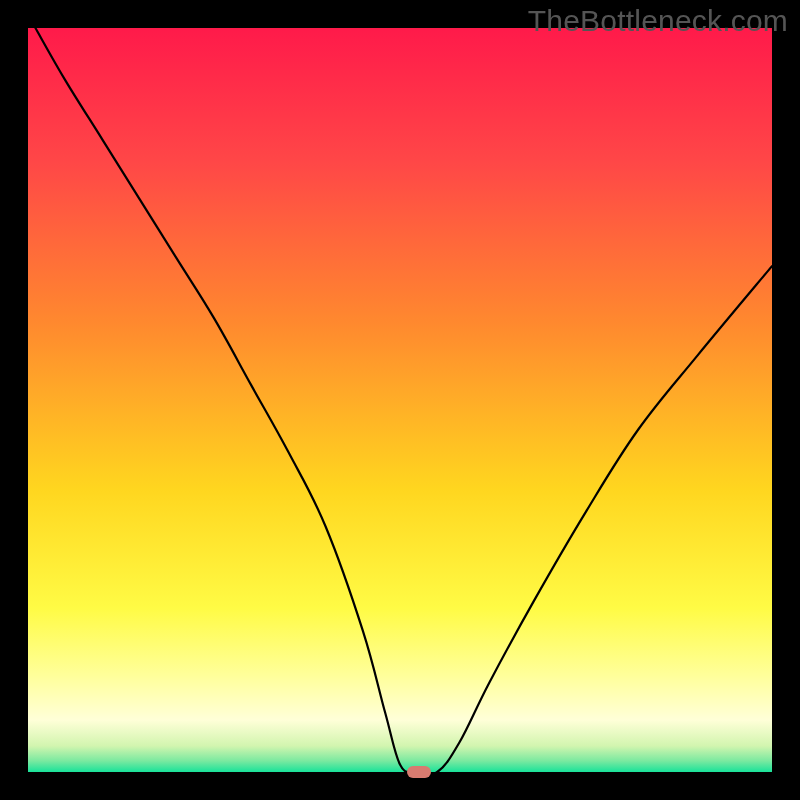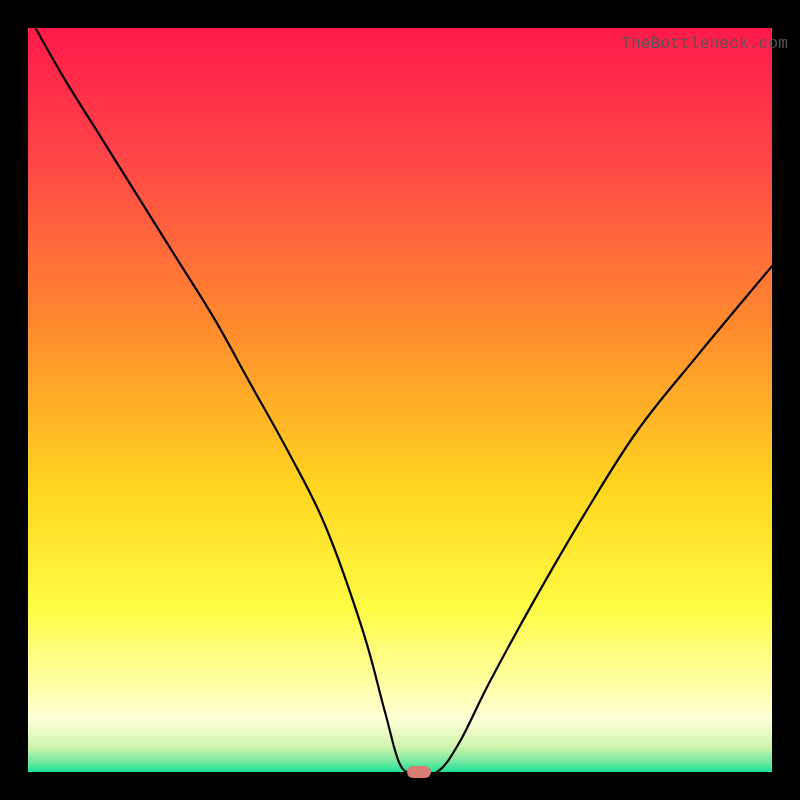--- a/index.html
+++ b/index.html
@@ -7,27 +7,26 @@
   .frame {
     width: 800px;
     height: 800px;
     background: #000;
     position: relative;
   }
   .watermark {
     position: absolute;
     top: 4px;
     right: 12px;
-    font-family: Liberation Mono, monospace;
-    font-size: 16px;
+    font-family: Liberation Sans, sans-serif;
+    font-size: 30px;
     font-weight: 500;
     color: #555555;
     letter-spacing: 0.2px;
     z-index: 10;
-    margin-top: 31px;
   }
   .plot {
     position: absolute;
     left: 28px;
     top: 28px;
     width: 744px;
     height: 744px;
   }
   .gradient {
     position: absolute;

